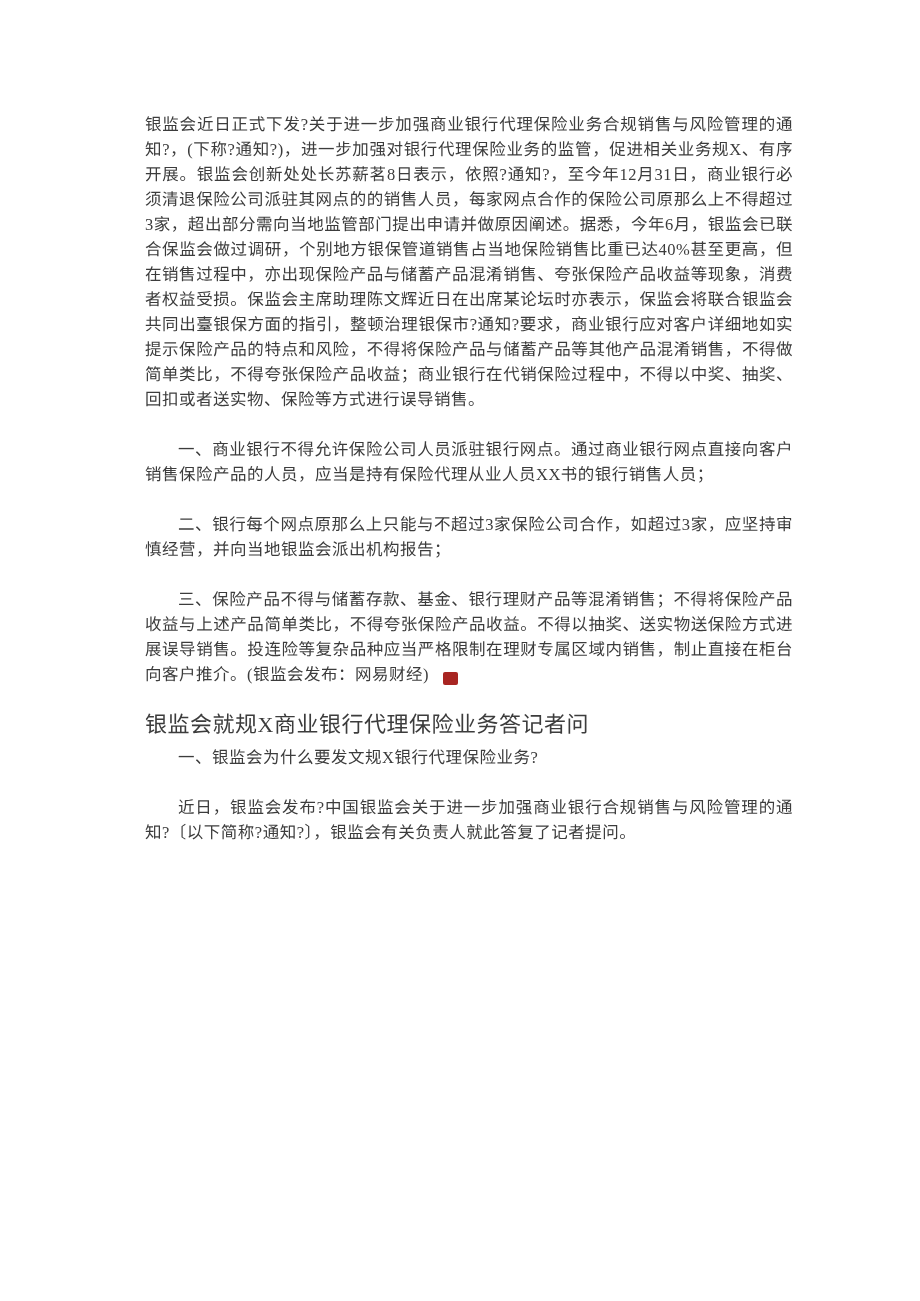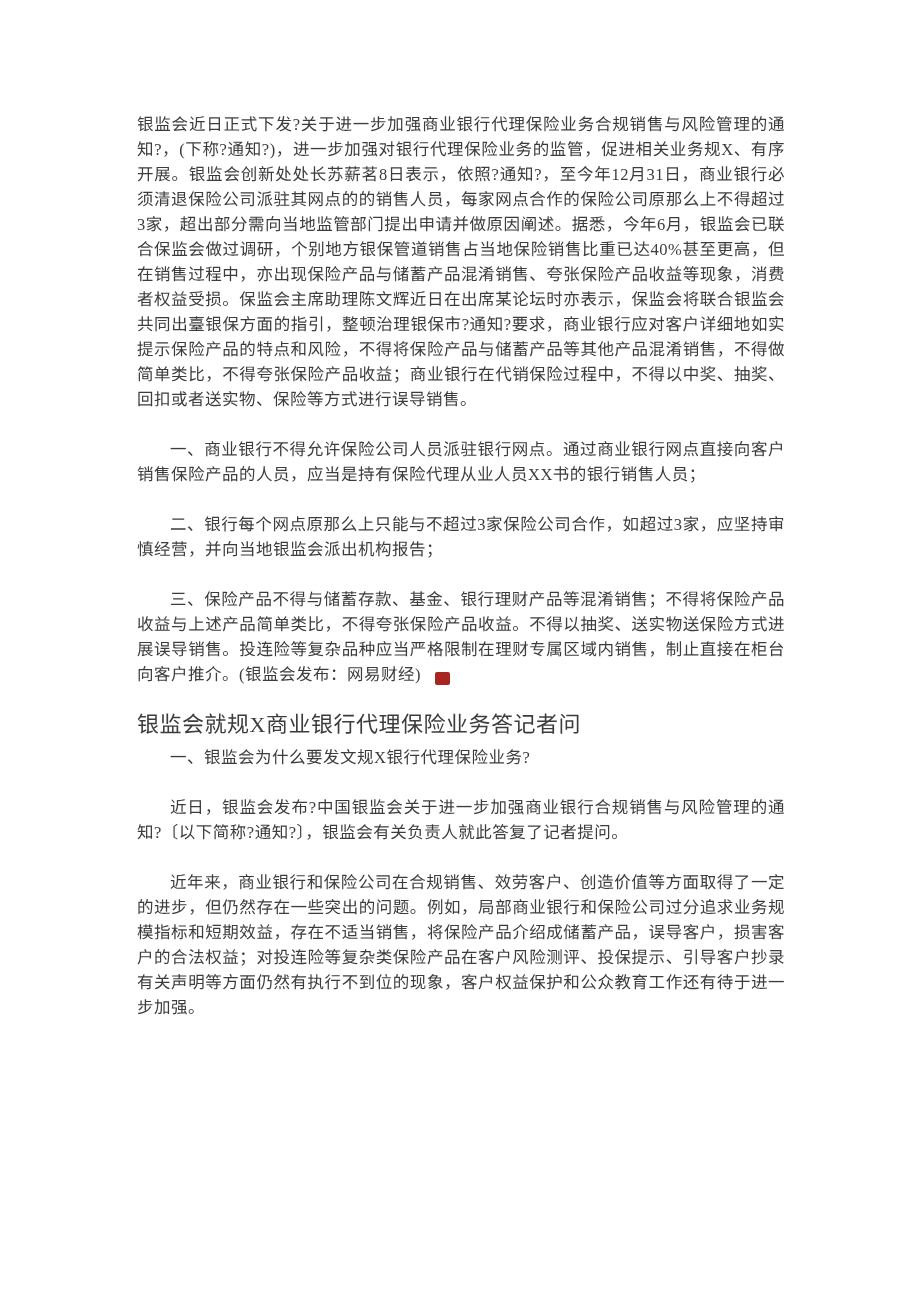--- a/index.html
+++ b/index.html
@@ -10,21 +10,21 @@
   body {
     width: 920px;
     height: 1301px;
     position: relative;
     font-family: "Liberation Serif", "DejaVu Serif", serif;
     overflow: hidden;
   }
   .doc-page {
     position: absolute;
     top: 112px;
-    left: 137px;
+    left: 145px;
     width: 648px;
     color: #3c3c3c;
   }
   .para {
     font-size: 16.5px;
     line-height: 25px;
     text-align: justify;
     margin: 0 0 25px 0;
     color: #3c3c3c;
     letter-spacing: 0.5px;
@@ -86,17 +86,16 @@
   </section>
 
   <section class="section-qa">
     <h1 class="article-title">银监会就规X商业银行代理保险业务答记者问</h1>
 
 
     <p class="para indent">一、银监会为什么要发文规X银行代理保险业务?</p>
 
     <p class="para indent">近日，银监会发布?中国银监会关于进一步加强商业银行合规销售与风险管理的通知?〔以下简称?通知?〕，银监会有关负责人就此答复了记者提问。</p>
 
-    <p class="para indent">近年来，商业银行和保险公司在合规销售、效劳客户、创造价值等方面取得了一定的进步，但仍然存在一些突出的问题。例如，局部商业银行和保险公司过分追求业务规模指标和短期效益，存在不适当销售，将保险产品介绍成储蓄产品，误导客户，损害客户的合法权益；对投连险等复杂类保险产品在客户风险测评、投保提示、引导客户抄录有关声明等方面仍然有执行不到位的现象，客户权益保护和公众教育工作还有待于进一步加强。</p>
 
   </section>
 
 </div>
 
 </body></html>

